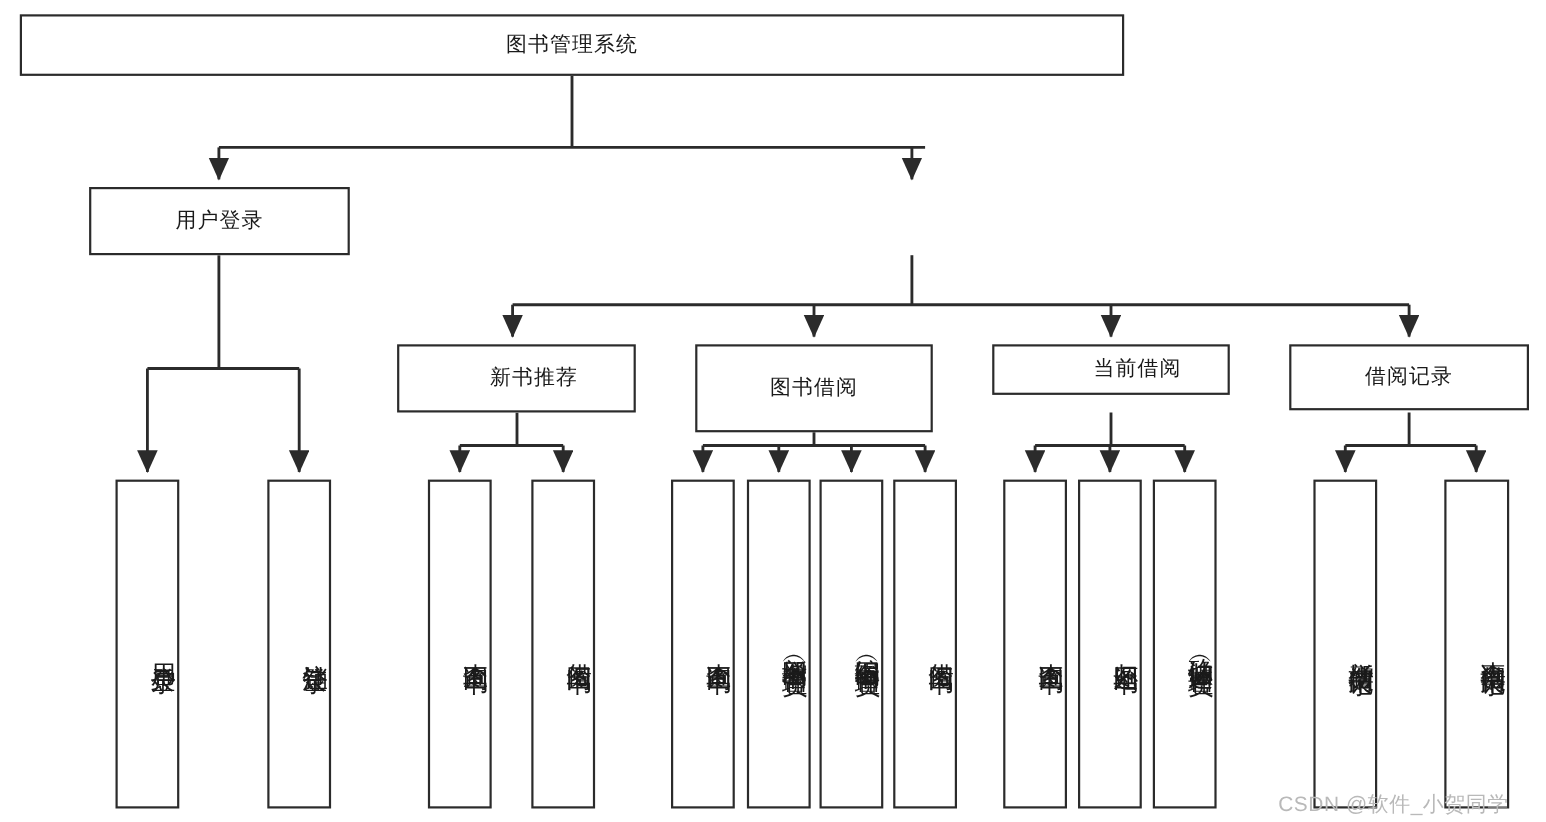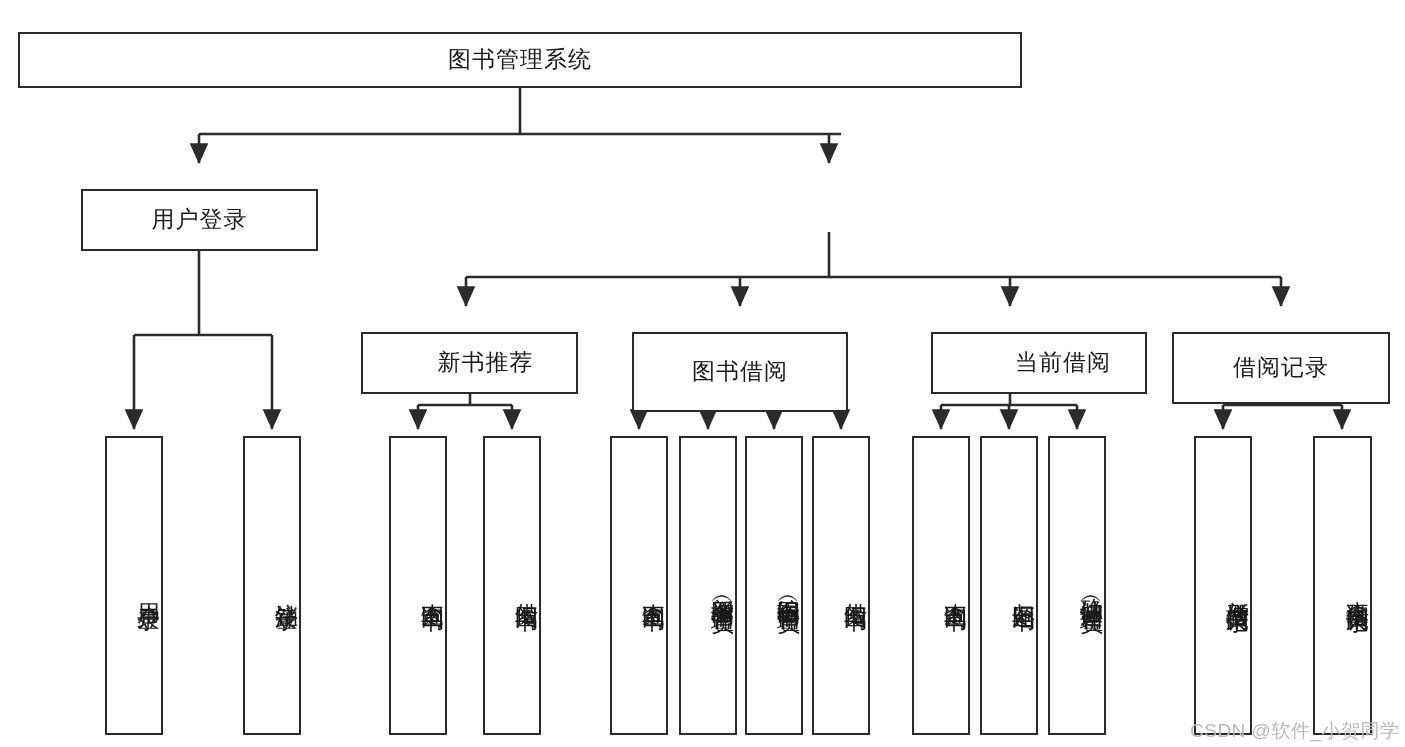--- a/index.html
+++ b/index.html
@@ -26,24 +26,23 @@
     position: absolute;
     box-sizing: border-box;
     border: 2.5px solid #2b2b2b;
     background: #ffffff;
     display: flex;
     align-items: center;
     justify-content: center;
     color: #1a1a1a;
   }
   .node-h {
-    font-size: 23px;
+    font-size: 19px;
     letter-spacing: 1px;
     line-height: 1.1;
-    margin-top: 19px;
   }
   .node-v {
     writing-mode: vertical-rl;
     text-orientation: upright;
     font-size: 23px;
     line-height: 1.12;
     letter-spacing: 2px;
     padding-top: 6px;
     align-items: flex-start;
     justify-content: center;
@@ -120,24 +119,24 @@
   <div class="node node-h" style="left: 81px; top: 170px; width: 237px; height: 62px;">
     <span>用户登录</span>
   </div>
 
   <div class="node node-h" style="left: 361px; top: 313px; width: 217px; height: 62px; padding-left: 32px;">
     <span>新书推荐</span>
   </div>
   <div class="node node-h" style="left: 632px; top: 313px; width: 216px; height: 80px;">
     <span>图书借阅</span>
   </div>
-  <div class="node node-h" style="left: 931px; top: 313px; width: 216px; height: 62px; padding-left: 48px;">
+  <div class="node node-h" style="left: 902px; top: 313px; width: 216px; height: 46px; padding-left: 48px;">
     <span>当前借阅</span>
   </div>
-  <div class="node node-h" style="left: 1172px; top: 313px; width: 218px; height: 72px;">
+  <div class="node node-h" style="left: 1172px; top: 313px; width: 218px; height: 60px;">
     <span>借阅记录</span>
   </div>
 
   <div class="node node-v" style="left: 105px; top: 436px; width: 58px; height: 299px;">
     <span>用户登录</span>
   </div>
   <div class="node node-v" style="left: 243px; top: 436px; width: 58px; height: 299px;">
     <span>注销登录</span>
   </div>
   <div class="node node-v" style="left: 389px; top: 436px; width: 58px; height: 299px;">
@@ -167,15 +166,15 @@
   <div class="node node-v" style="left: 1048px; top: 436px; width: 58px; height: 299px;">
     <span>确认归还（管理员）</span>
   </div>
   <div class="node node-v" style="left: 1194px; top: 436px; width: 58px; height: 299px;">
     <span>新增借阅记录</span>
   </div>
   <div class="node node-v" style="left: 1313px; top: 436px; width: 59px; height: 299px;">
     <span>查询借阅记录</span>
   </div>
 
-  <div class="watermark" style="left: 1190px; top: 718px;">CSDN @软件_小贺同学</div>
+  <div class="watermark" style="left: 1162px; top: 718px;">CSDN @软件_小贺同学</div>
 
 </div>
 
 </body></html>

